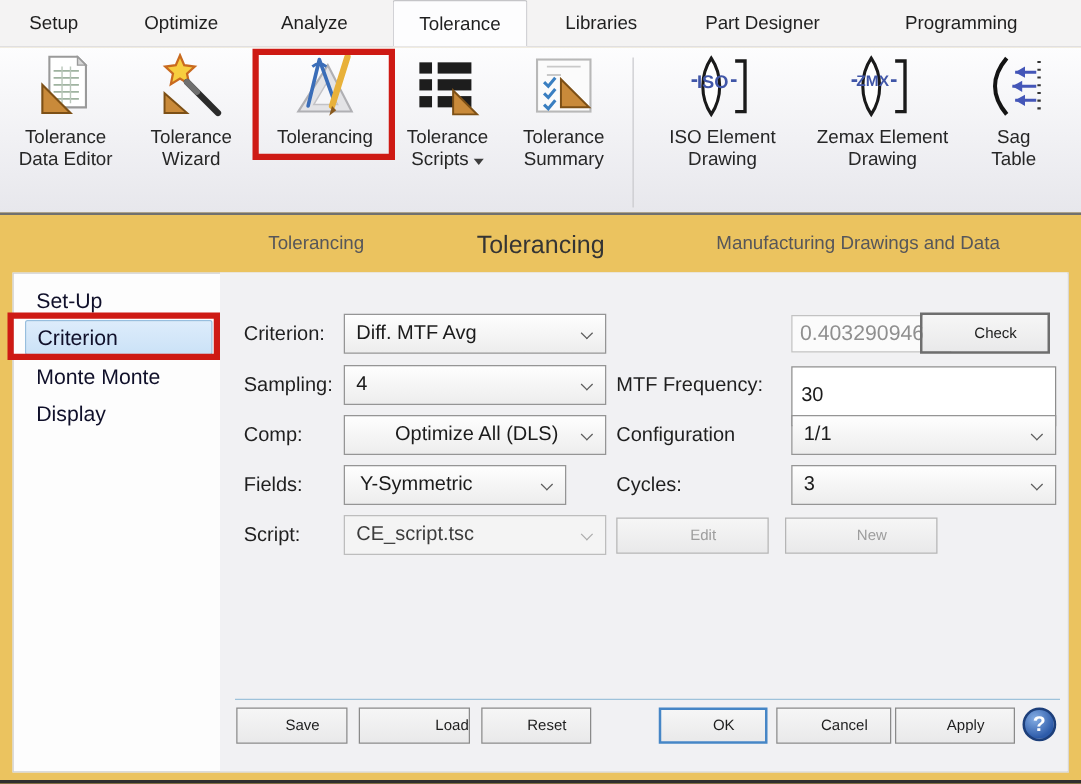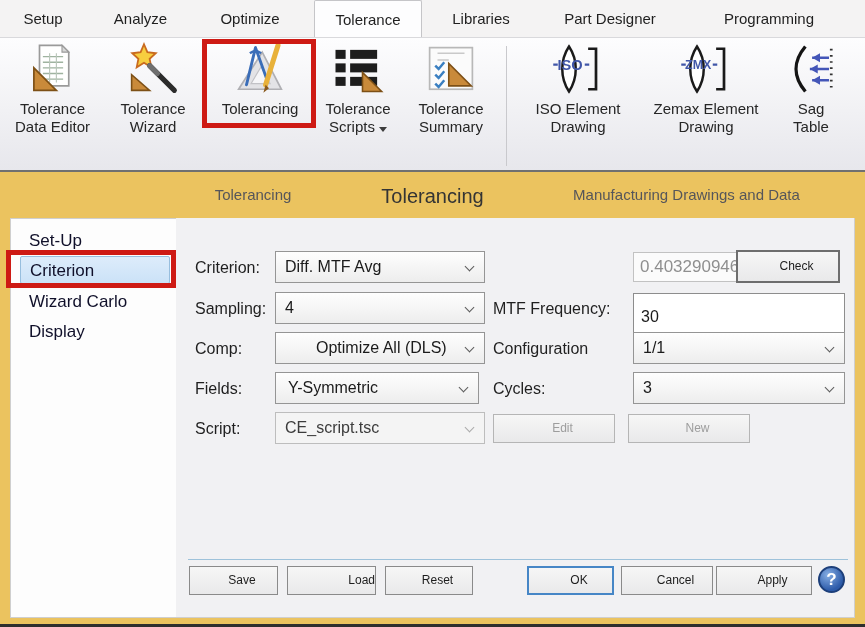--- a/index.html
+++ b/index.html
@@ -77,22 +77,22 @@
               border:2px solid #1d3f7a; color:#fff; font-size:17px; font-weight:bold;
               text-align:center; line-height:24px; cursor:default; }
 
   .bottom-strip { position:absolute; left:0; top:624px; width:865px; height:3px; background:#2e2e2e; }
 </style>
 </head>
 <body>
 
 <div class="tabbar">
   <div class="tab tab-setup">Setup</div>
+  <div class="tab tab-optimize">Optimize</div>
   <div class="tab tab-analyze">Analyze</div>
-  <div class="tab tab-optimize">Optimize</div>
   <div class="tab tab-active">Tolerance</div>
   <div class="tab tab-libraries">Libraries</div>
   <div class="tab tab-partdesigner">Part Designer</div>
   <div class="tab tab-programming">Programming</div>
 </div>
 
 <div class="ribbon">
 
   <div class="rbtn" style="left:2px; width:101px;">
     <span>
@@ -212,21 +212,21 @@
   <div class="rgroup" style="left:508px; width:357px;">Manufacturing Drawings and Data</div>
 </div>
 
 <div class="dialog-title">Tolerancing</div>
 
 <div class="panel"></div>
 <div class="form-pane"></div>
 
 <div class="side-item" style="top:227px;">Set-Up</div>
 <div class="side-item side-selected" style="top:256px;">Criterion</div>
-<div class="side-item" style="top:288px;">Wizard Carlo</div>
+<div class="side-item" style="top:288px;">Monte Monte</div>
 <div class="side-item" style="top:318px;">Display</div>
 
 <div class="flabel" style="left:195px; top:259px;">Criterion:</div>
 <div class="dd" style="left:275px; top:251px; width:210px;">
   <span>Diff. MTF Avg</span><span class="chev"></span>
 </div>
 <div class="result-field" style="left:633px; top:252px; width:128px;">0.403290946</div>
 <div class="btn btn-check" style="left:736px; top:250px; width:104px;">Check</div>
 
 <div class="flabel" style="left:195px; top:300px;">Sampling:</div>
@@ -239,21 +239,21 @@
 <div class="flabel" style="left:195px; top:340px;">Comp:</div>
 <div class="dd" style="left:275px; top:332px; width:210px;padding-left:40px;">
   <span>Optimize All (DLS)</span><span class="chev"></span>
 </div>
 <div class="flabel" style="left:493px; top:340px;">Configuration</div>
 <div class="dd" style="left:633px; top:332px; width:212px;">
   <span>1/1</span><span class="chev"></span>
 </div>
 
 <div class="flabel" style="left:195px; top:380px;">Fields:</div>
-<div class="dd" style="left:275px; top:372px; width:204px;padding-left:12px;">
+<div class="dd" style="left:275px; top:372px; width:178px;padding-left:12px;">
   <span>Y-Symmetric</span><span class="chev"></span>
 </div>
 <div class="flabel" style="left:493px; top:380px;">Cycles:</div>
 <div class="dd" style="left:633px; top:372px; width:212px;">
   <span>3</span><span class="chev"></span>
 </div>
 
 <div class="flabel" style="left:195px; top:420px;">Script:</div>
 <div class="dd dd-disabled" style="left:275px; top:412px; width:210px;">
   <span>CE_script.tsc</span><span class="chev"></span>

